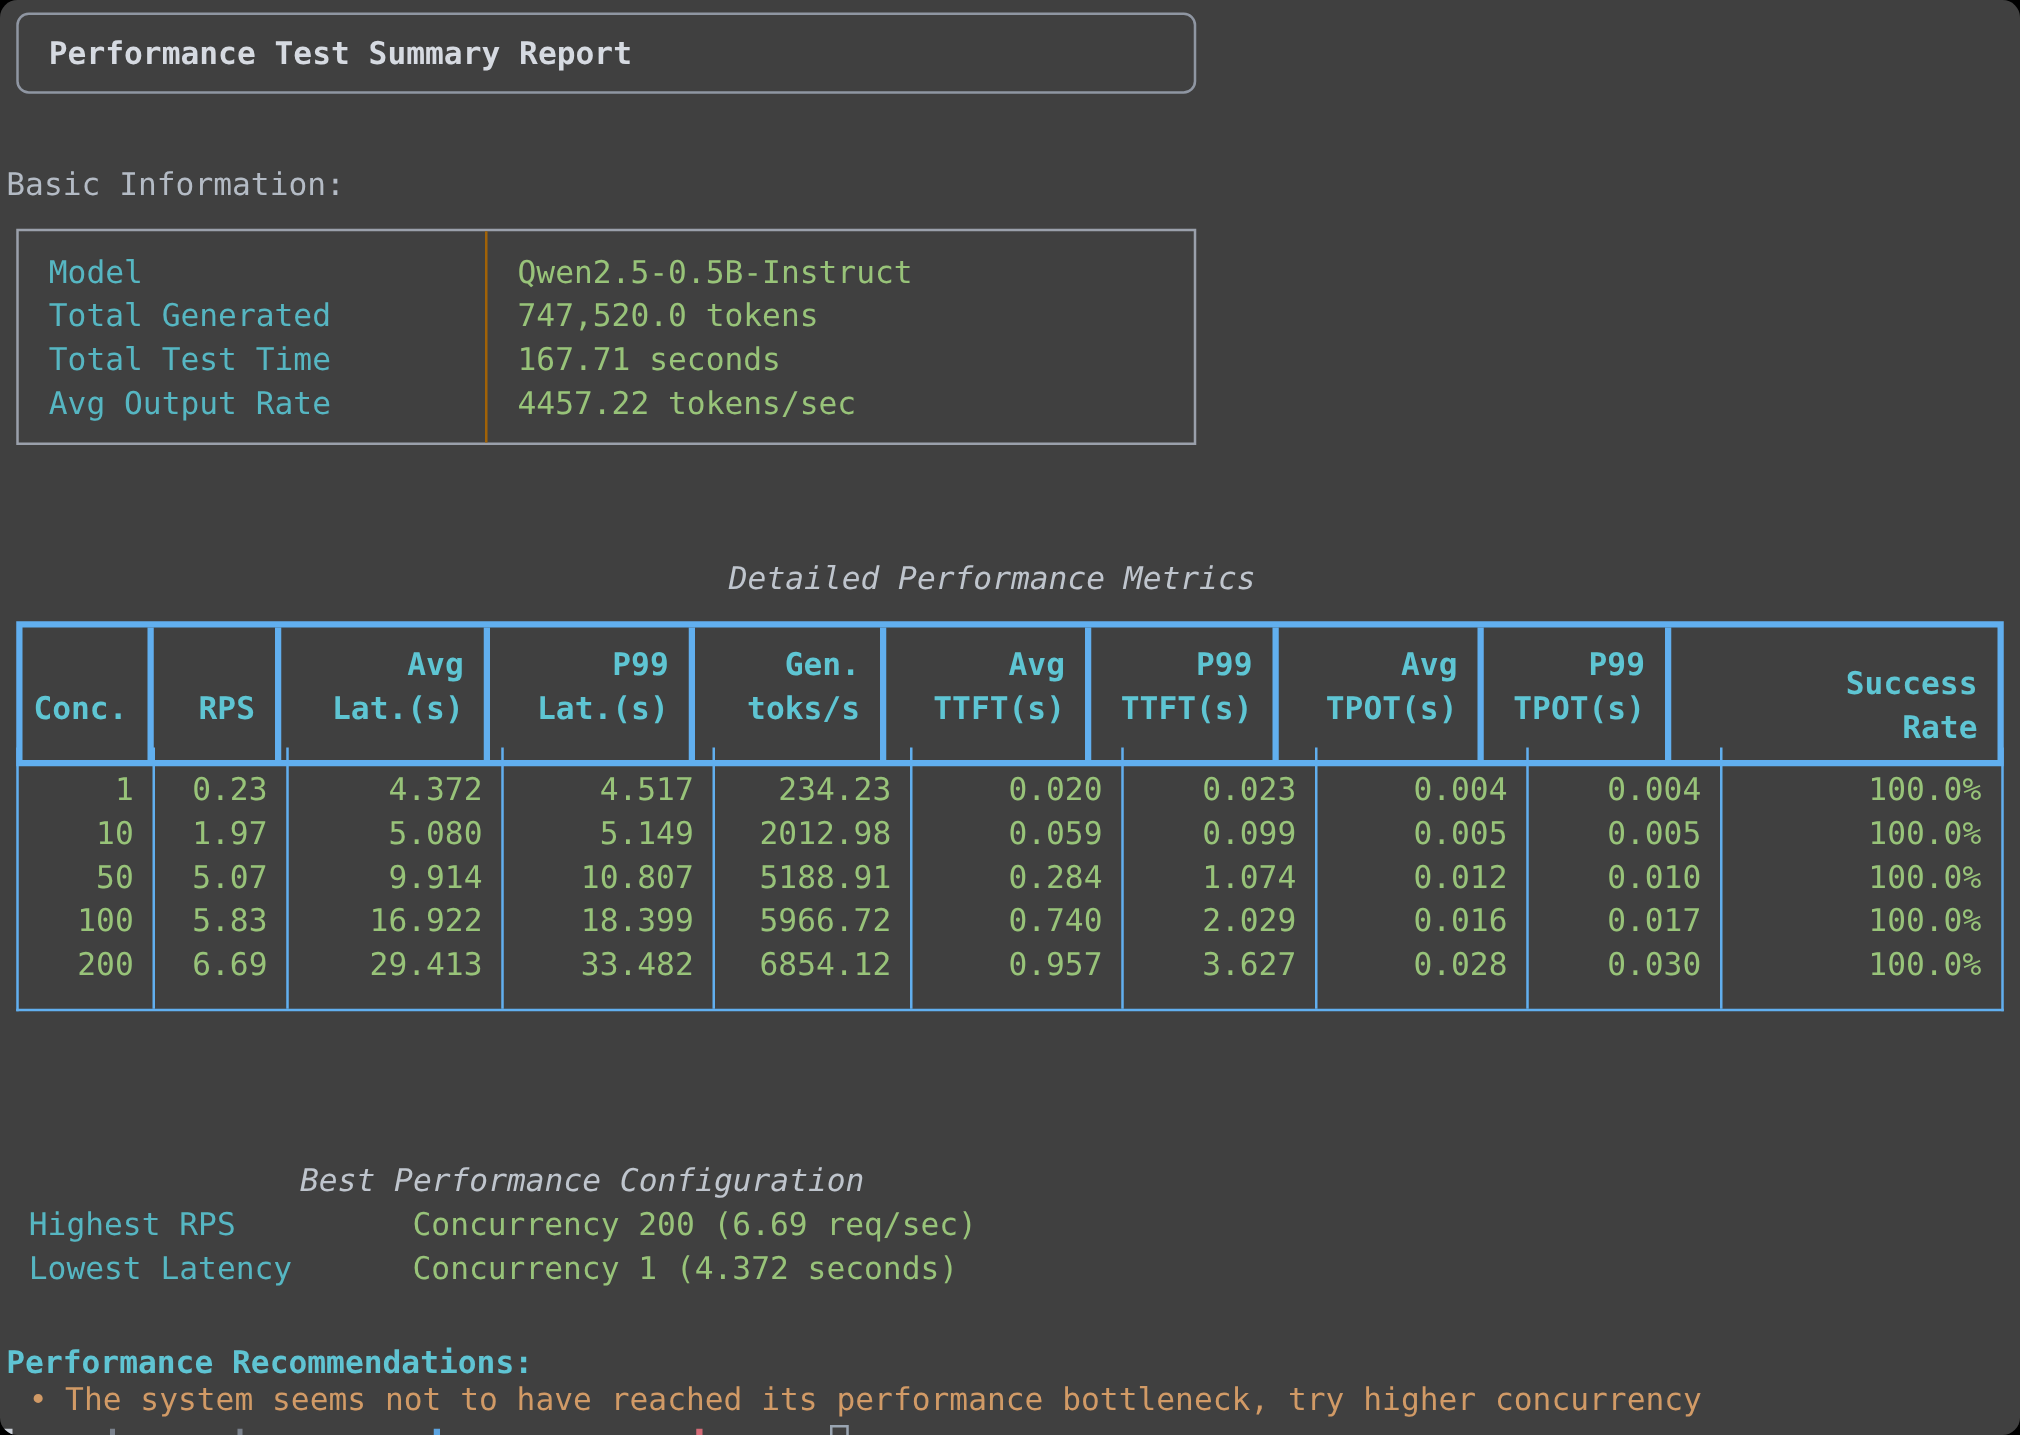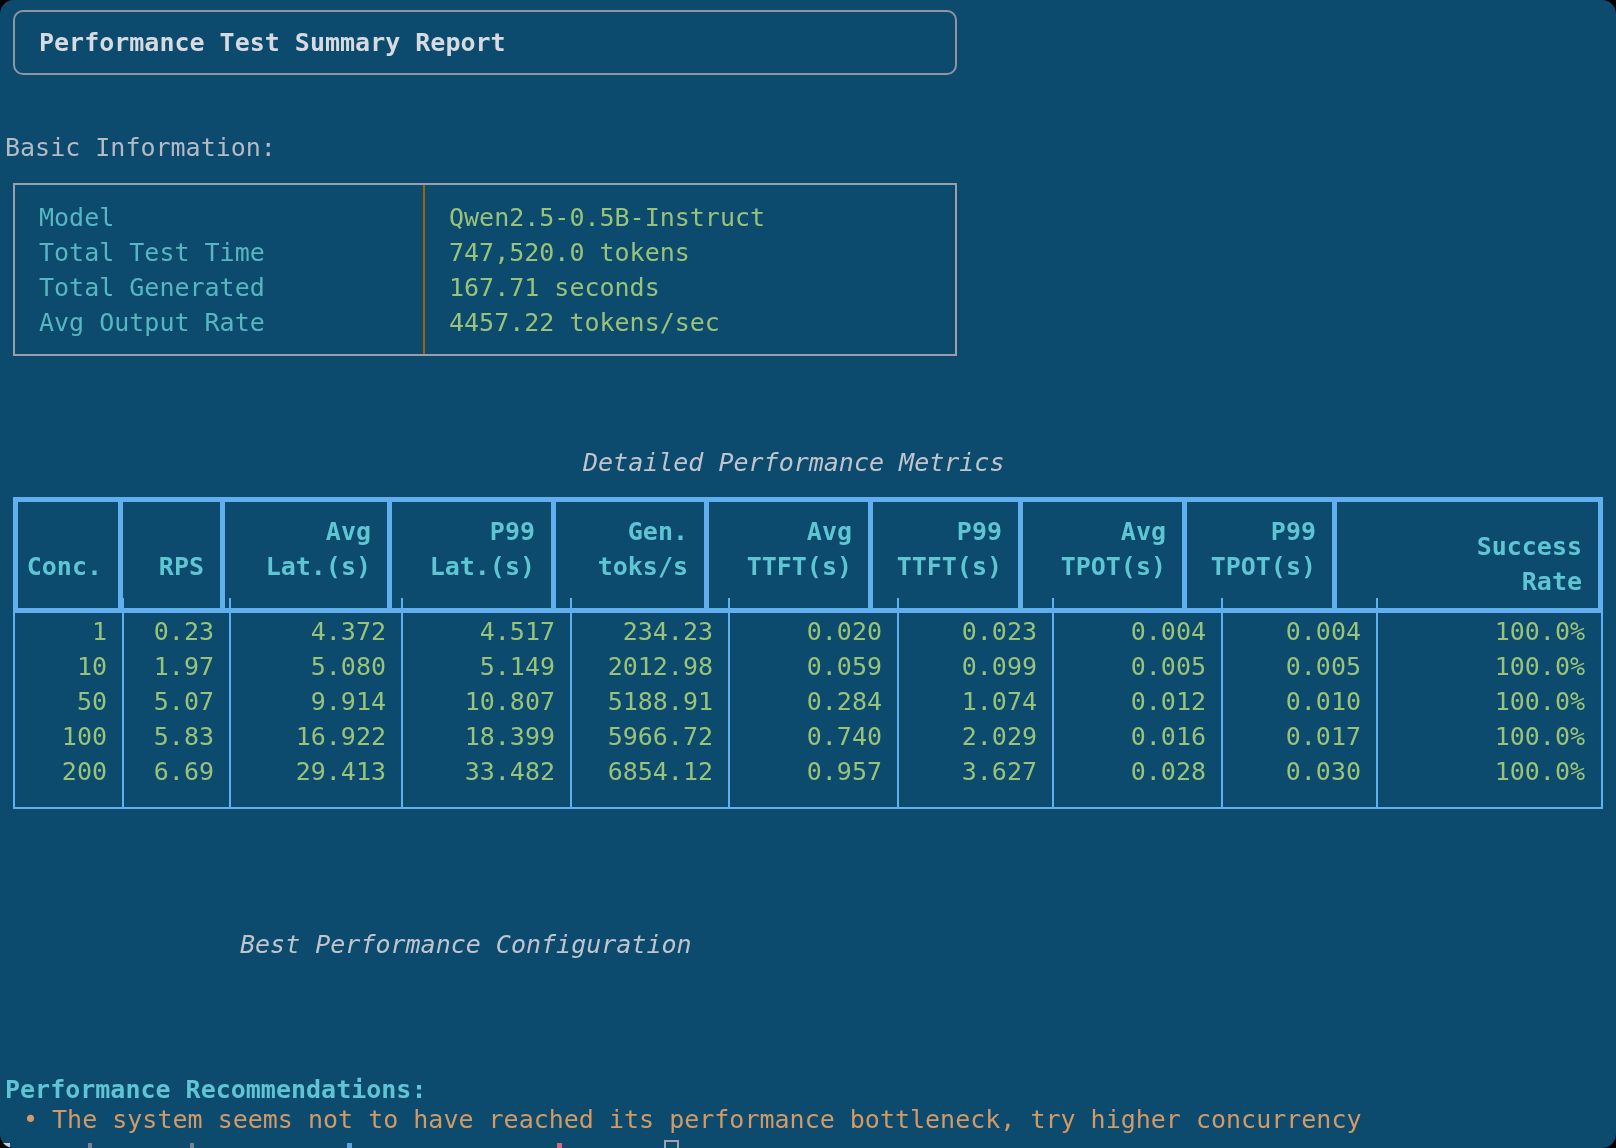--- a/index.html
+++ b/index.html
@@ -1,35 +1,35 @@
 <!DOCTYPE html>
 <html><head>
 <meta charset="utf-8">
 <style>
   html,body{margin:0;padding:0;background:#000;}
   body{width:1616px;height:1148px;position:relative;overflow:hidden;
        font-family:"DejaVu Sans Mono",monospace;}
-  .terminal{position:absolute;inset:0;background:#0c4a6e;border-radius:14px;
+  .terminal{position:absolute;inset:0;background:#404040;border-radius:14px;
             overflow:hidden;color:#abb2bf;font-size:25px;line-height:35px;}
 
   
   .title-panel{position:absolute;left:13px;top:10px;width:944px;height:65px;
                border:2px solid #8f96a2;border-radius:10px;box-sizing:border-box;
                display:flex;align-items:center;}
   .title-panel .txt{padding-left:24px;font-weight:bold;color:#d6dae1;}
 
   
   .section-heading{position:absolute;left:5px;color:#b4bbc5;}
   .h-basic{top:130px;}
   .h-recommend{top:1072px;color:#5fc4d3;font-weight:bold;}
 
   
   .info-table{position:absolute;left:13px;top:183px;width:944px;height:173px;
               border:2px solid #9aa0ab;box-sizing:border-box;display:grid;
-              grid-template-columns:373px 1fr;gap:35px;}
+              grid-template-columns:373px 1fr;}
   .info-col{padding:15px 0 0 24px;}
   .info-col.values{border-left:2px solid #a16207;}
   .info-col div{height:35px;white-space:nowrap;}
   .info-label{color:#56b6c2;}
   .info-value{color:#98c379;}
 
   
   .metrics-title{position:absolute;left:583px;top:445px;font-style:italic;color:#bfc5cd;}
 
   
@@ -74,22 +74,22 @@
 
   <div class="title-panel">
     <span class="txt">Performance Test Summary Report</span>
   </div>
 
   <div class="section-heading h-basic">Basic Information:</div>
 
   <div class="info-table">
     <div class="info-col">
       <div class="info-label">Model</div>
+      <div class="info-label">Total Generated</div>
       <div class="info-label">Total Test Time</div>
-      <div class="info-label">Total Generated</div>
       <div class="info-label">Avg Output Rate</div>
     </div>
     <div class="info-col values">
       <div class="info-value">Qwen2.5-0.5B-Instruct</div>
       <div class="info-value">747,520.0 tokens</div>
       <div class="info-value">167.71 seconds</div>
       <div class="info-value">4457.22 tokens/sec</div>
     </div>
   </div>
 
@@ -205,20 +205,30 @@
         <span>6854.12</span>
         <span>0.957</span>
         <span>3.627</span>
         <span>0.028</span>
         <span>0.030</span>
         <span>100.0%</span>
     </div>
   </div>
 
   <div class="bc-title">Best Performance Configuration</div>
+  <div class="bc-rows">
+    <div class="bc-row">
+      <span class="bc-label">Highest RPS</span>
+      <span class="bc-value">Concurrency 200 (6.69 req/sec)</span>
+    </div>
+    <div class="bc-row">
+      <span class="bc-label">Lowest Latency</span>
+      <span class="bc-value">Concurrency 1 (4.372 seconds)</span>
+    </div>
+  </div>
 
   <div class="section-heading h-recommend">Performance Recommendations:</div>
   <div class="rec-item">
     <span class="bullet">•</span><span>The system seems not to have reached its performance bottleneck, try higher concurrency</span>
   </div>
 
   <div class="glyph-tip" style="left:1px;width:9px;height:10px;background:#c9ced6;"></div>
   <div class="glyph-tip" style="left:88px;width:4px;height:5px;background:#7a818c;"></div>
   <div class="glyph-tip" style="left:190px;width:4px;height:5px;background:#7a818c;"></div>
   <div class="glyph-tip" style="left:347px;width:5px;height:6px;background:#5ba3e0;"></div>

